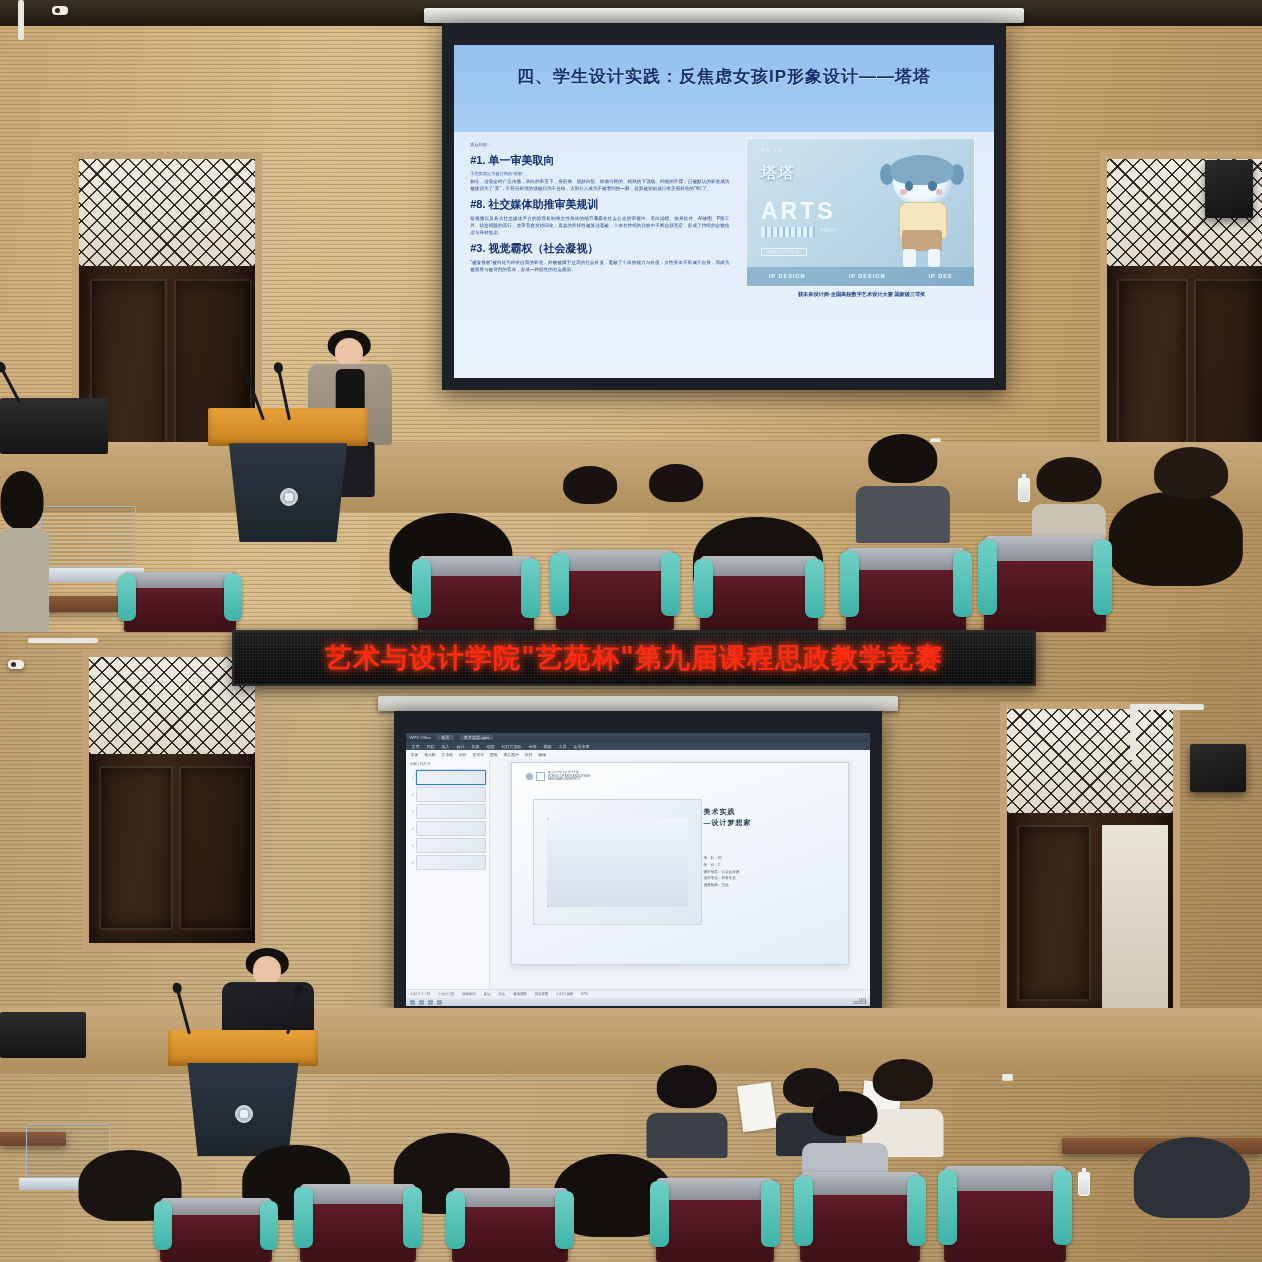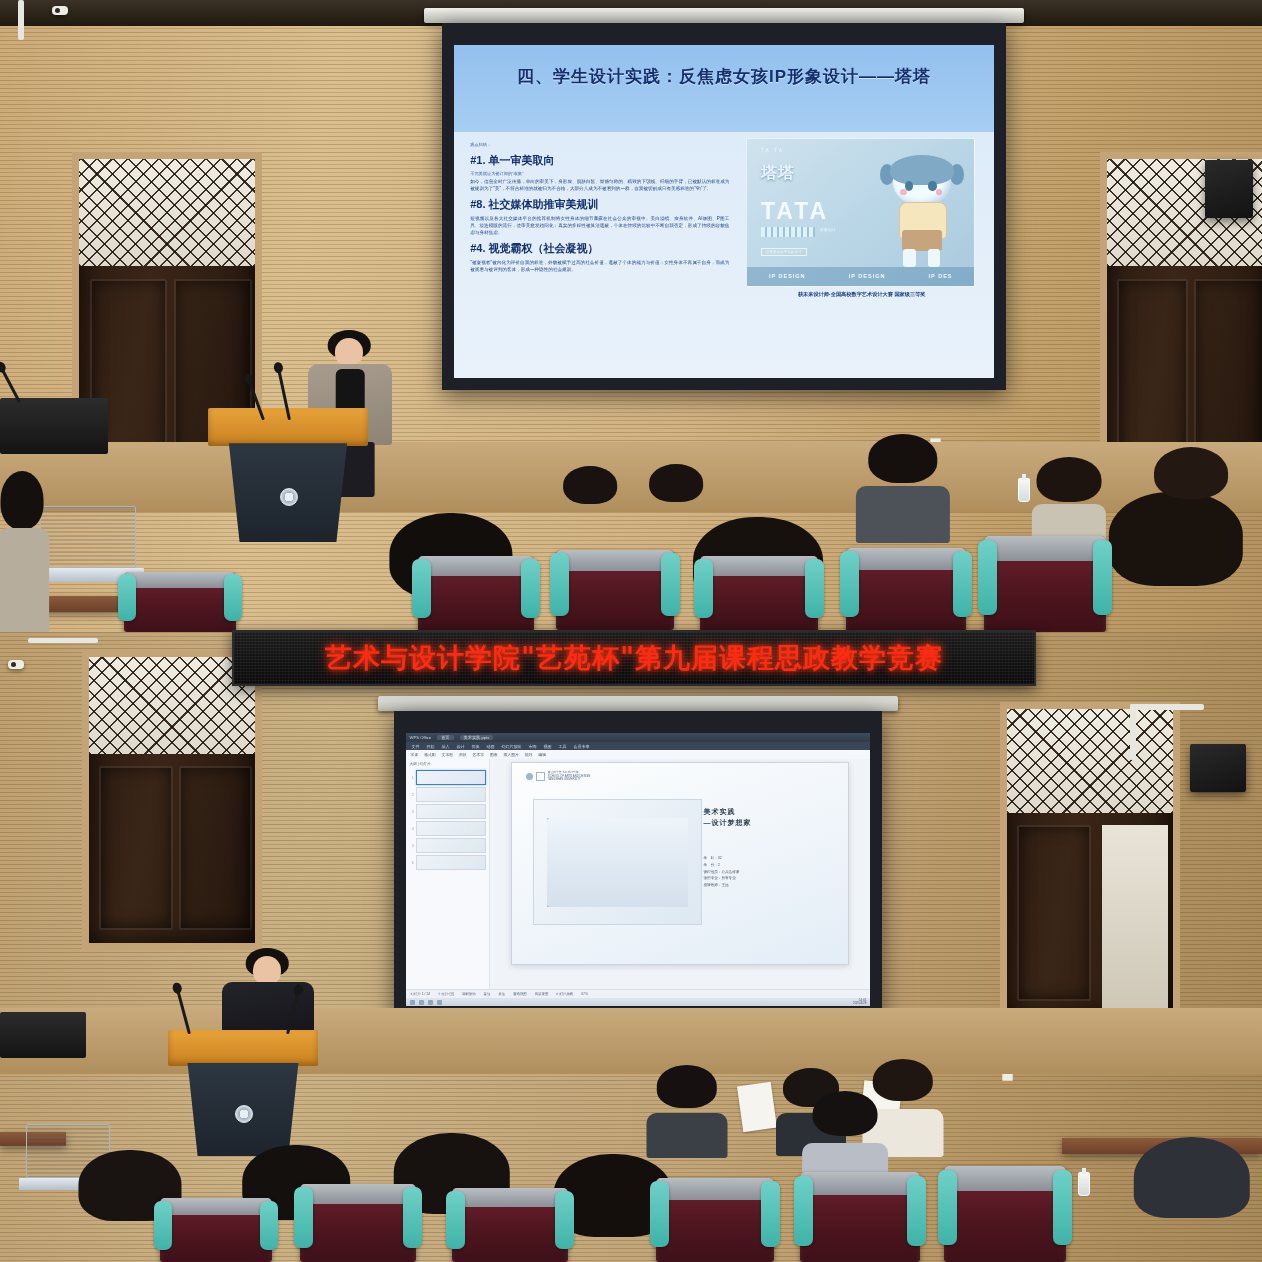--- a/index.html
+++ b/index.html
@@ -245,28 +245,28 @@
         <div class="slide slideA">
           <div class="titleband"></div>
           <div class="title">四、学生设计实践：反焦虑女孩IP形象设计——塔塔</div>
           <div class="body">
             <span class="tiny">观点归纳：</span>
             <span class="h">#1. 单一审美取向</span>
             <span class="tiny">不完美就应为被订阅的"瑕疵"</span>
             <span>如今，信息全时广泛传播，单向的审美下，身形瘦、肌肤白皙、骨骼匀称的、精致的下颚线、纤细的手臂，已被默认的标准成为被规训为了"美"，不符合标准的就被归为不合格，大部分人成为不被看到的一群，自我被切割成只有美感标准的"窄门"。</span>
             <span class="h">#8. 社交媒体助推审美规训</span>
             <span>短视频以及各大社交媒体平台的推荐机制将女性身体的细节暴露在社会公众的审视中。美白滤镜、瘦身软件、AI修图、P图工具、妆造模版的流行，使审美愈发趋同化；真实的多样性被算法遮蔽，个体在持续的比较中不断自我否定，形成了持续的容貌焦虑与身材焦虑。</span>
-            <span class="h">#4. 视觉霸权（社会凝视）</span>
+            <span class="h">#3. 视觉霸权（社会凝视）</span>
             <span>"被凝视者"被内化为评价自我的标准，外貌被赋予过高的社会价值，遮蔽了个体的能力与价值；女性身体不再属于自身，而成为被观看与被评判的客体，形成一种隐性的社会规训。</span>
           </div>
 
           <div class="poster">
             <div class="tag">TA TA</div>
             <div class="pt">塔塔</div>
-            <div class="pl">TATA</div>
+            <div class="pl">ARTS</div>
             <div class="swatch"></div>
             <div class="sub">形象设计</div>
             <div class="chip">反焦虑女孩IP形象设计</div>
             <div class="mascot">
               <div class="bun bL"></div>
               <div class="bun bR"></div>
               <div class="head"></div>
               <div class="hair"></div>
               <div class="eye eyeL"></div>
               <div class="eye eyeR"></div>

